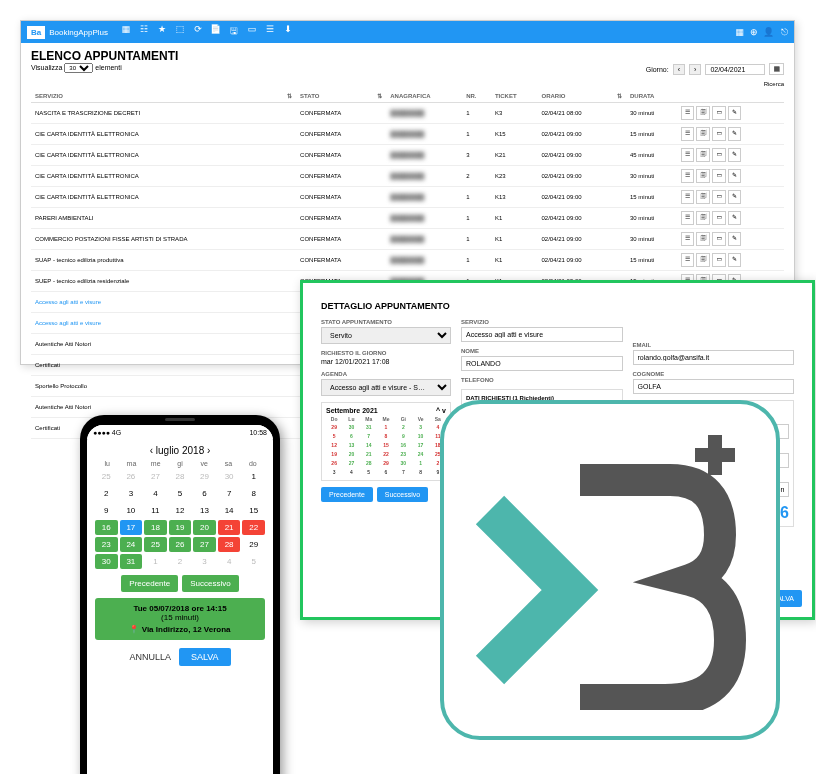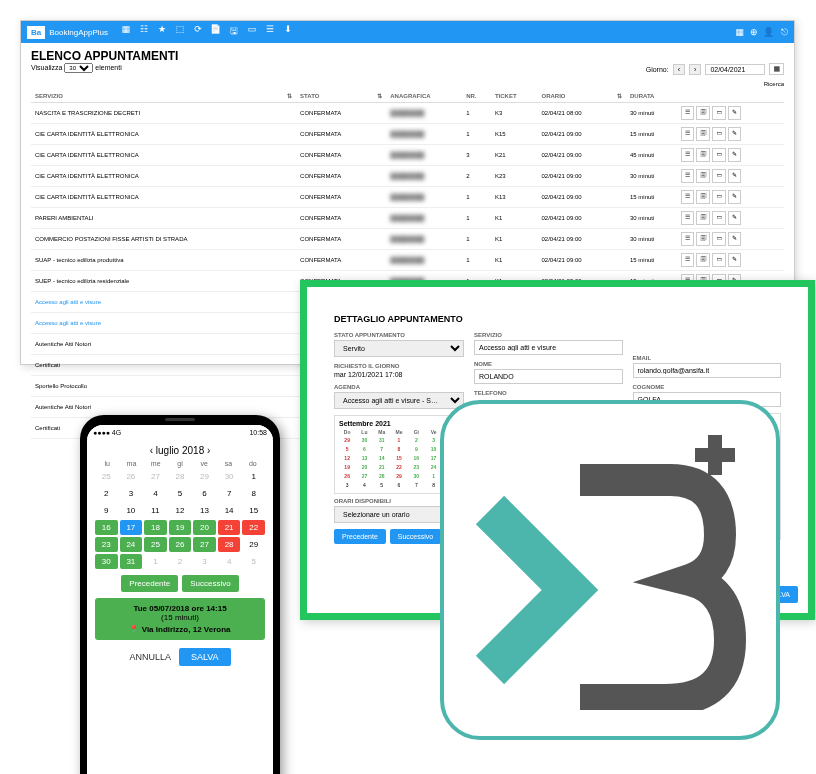--- a/index.html
+++ b/index.html
@@ -24,21 +24,21 @@
 
 table.appts{width:100%;border-collapse:collapse;font-size:6px}
 table.appts th{text-align:left;padding:3px 4px;border-bottom:1px solid #ddd;font-size:6px;color:#666}
 table.appts td{padding:3px 4px;border-bottom:1px solid #eee;font-size:6px}
 .blur{filter:blur(2px);color:#888}
 .blue-text{color:#2196f3}
 .action-icons{display:flex;gap:2px}
 .action-icons span{border:1px solid #ccc;padding:1px 3px;font-size:6px}
 
 
-.detail-panel{position:absolute;top:280px;left:300px;width:515px;height:340px;background:#fff;border:7px solid #22c55e;box-shadow:2px 2px 10px rgba(0,0,0,0.2);padding:27px;font-size:7px}
+.detail-panel{position:absolute;top:280px;left:300px;width:515px;height:340px;background:#fff;border:3px solid #22c55e;box-shadow:2px 2px 10px rgba(0,0,0,0.2);padding:18px;font-size:7px}
 .detail-title{font-size:9px;font-weight:bold;margin-bottom:8px}
 .detail-grid{display:flex;gap:10px}
 .detail-col{flex:1}
 .field{margin-bottom:6px}
 .field label{display:block;font-size:6px;color:#666;margin-bottom:2px;font-weight:bold}
 .field input,.field select{width:100%;border:1px solid #ccc;padding:3px 4px;font-size:7px}
 .mini-cal{border:1px solid #ddd;padding:4px;margin-top:6px}
 .mini-cal-header{display:flex;justify-content:space-between;align-items:center;font-size:7px;font-weight:bold;margin-bottom:2px}
 .mini-cal-days{display:grid;grid-template-columns:repeat(7,1fr);gap:1px;font-size:5px;text-align:center}
 .mini-cal-days .dh{color:#666;font-weight:bold}
@@ -524,21 +524,20 @@
             <span class="d red">2</span>
             <span class="d black">3</span>
             <span class="d black">4</span>
             <span class="d black">5</span>
             <span class="d black">6</span>
             <span class="d black">7</span>
             <span class="d black">8</span>
             <span class="d black">9</span>
           </div>
       </div>
-      <div class="field" style="margin-top:4px"><label>ORARI DISPONIBILI</label><select><option>Selezionare un orario</option></select></div>
       <div class="detail-buttons">
         <button class="btn-blue">Precedente</button>
         <button class="btn-blue">Successivo</button>
       </div>
     </div>
     <div class="detail-col">
       <div class="field"><label>SERVIZIO</label><input value="Accesso agli atti e visure" style=""></div>
       <div style="display:flex;gap:6px">
         <div class="field" style="flex:1"><label>NOME</label><input value="ROLANDO" style=""></div>
       </div>

